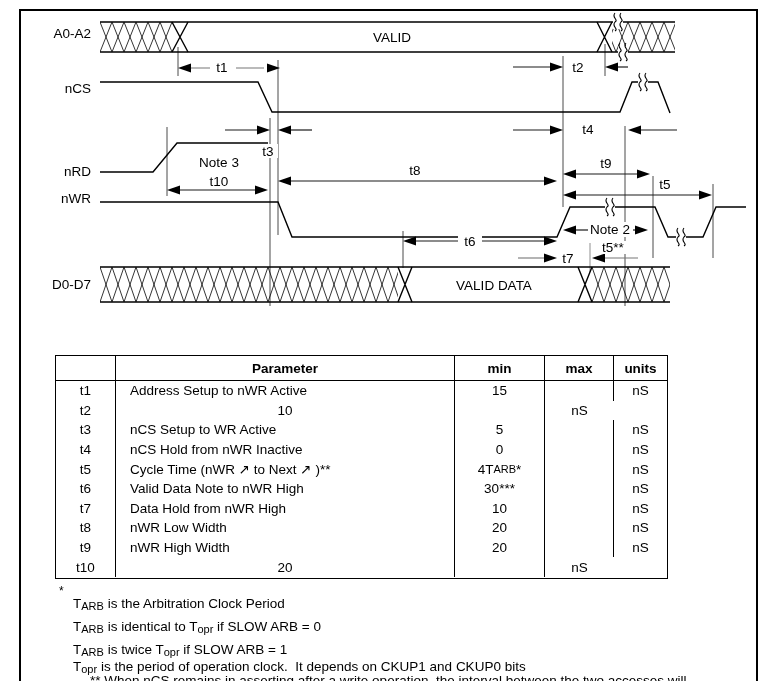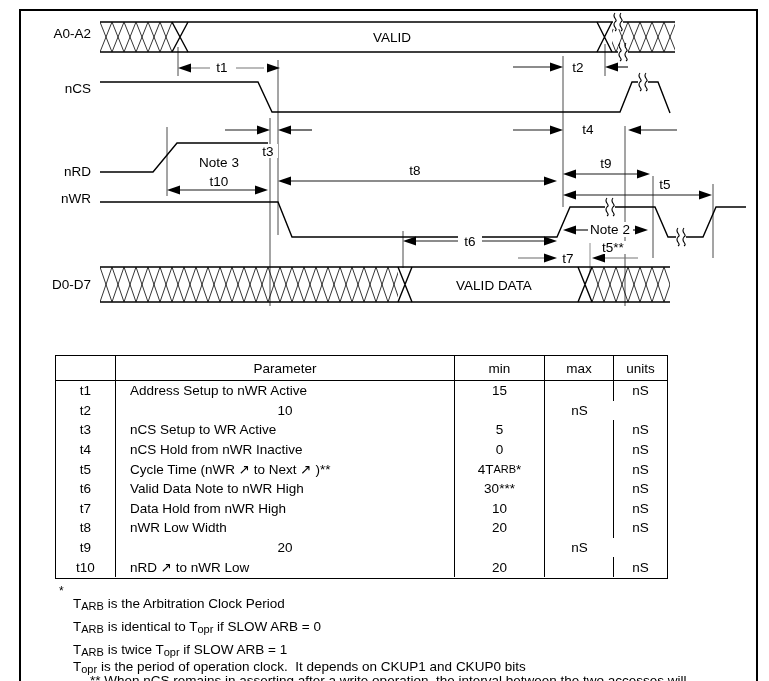--- a/index.html
+++ b/index.html
@@ -20,21 +20,21 @@
   }
   .thead,.trow{display:grid;grid-template-columns:60px 339px 90px 69px 1fr;}
   .thead{height:25px;border-bottom:1.6px solid #000;box-sizing:border-box;}
   .trow{height:19.6px;}
   .c{
     border-right:1.1px solid #000;height:100%;display:flex;align-items:center;
     justify-content:center;box-sizing:border-box;font-size:13.5px;white-space:pre;
   }
   .c.last{border-right:none;}
   .c-param{justify-content:flex-start;padding-left:14px;}
-  .th{font-weight:normal;}
+  .th{font-weight:bold;}
   sub{font-size:11px;vertical-align:-2px;letter-spacing:0;}
   
   .fn{position:absolute;font-size:13.5px;line-height:16px;white-space:pre;}
   .fn-star{position:absolute;left:59px;top:584px;font-size:12px;}
 </style>
 </head>
 <body>
 
 <div class="fig-border"></div>
 
@@ -253,27 +253,27 @@
       </div>
       <div class="trow">
         <div class="c">t8</div>
         <div class="c c-param">nWR Low Width</div>
         <div class="c">20</div>
         <div class="c"></div>
         <div class="c last">nS</div>
       </div>
       <div class="trow">
         <div class="c">t9</div>
+        <div class="c c-param">nWR High Width</div>
         <div class="c">20</div>
         <div class="c"></div>
         <div class="c last">nS</div>
       </div>
       <div class="trow">
         <div class="c">t10</div>
-        <div class="c c-param">nRD ↗ to nWR Low</div>
         <div class="c">20</div>
         <div class="c"></div>
         <div class="c last">nS</div>
       </div>
     </div>
 </div>
 
 <div class="fn-star">*</div>
 <div class="fn" style="left:73px;top:596px">T<sub>ARB</sub> is the Arbitration Clock Period</div>
 <div class="fn" style="left:73px;top:619px">T<sub>ARB</sub> is identical to T<sub>opr</sub> if SLOW ARB = 0</div>

